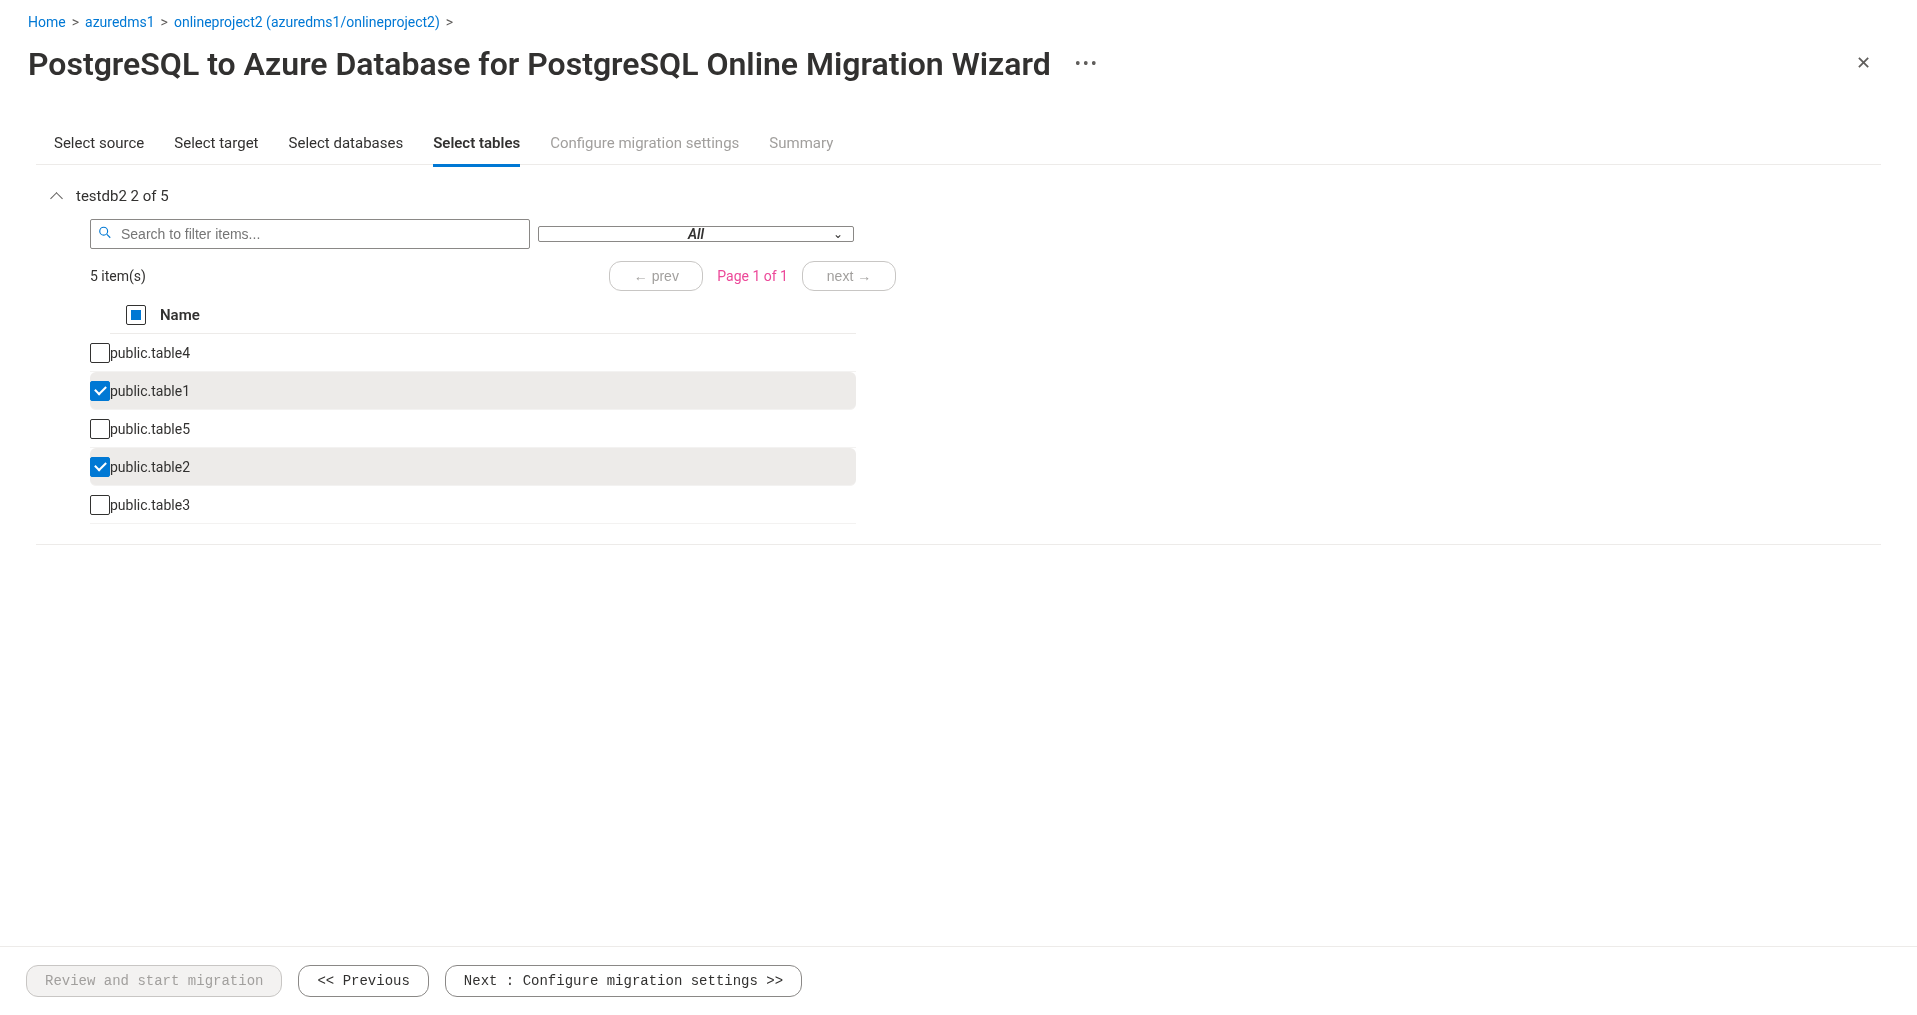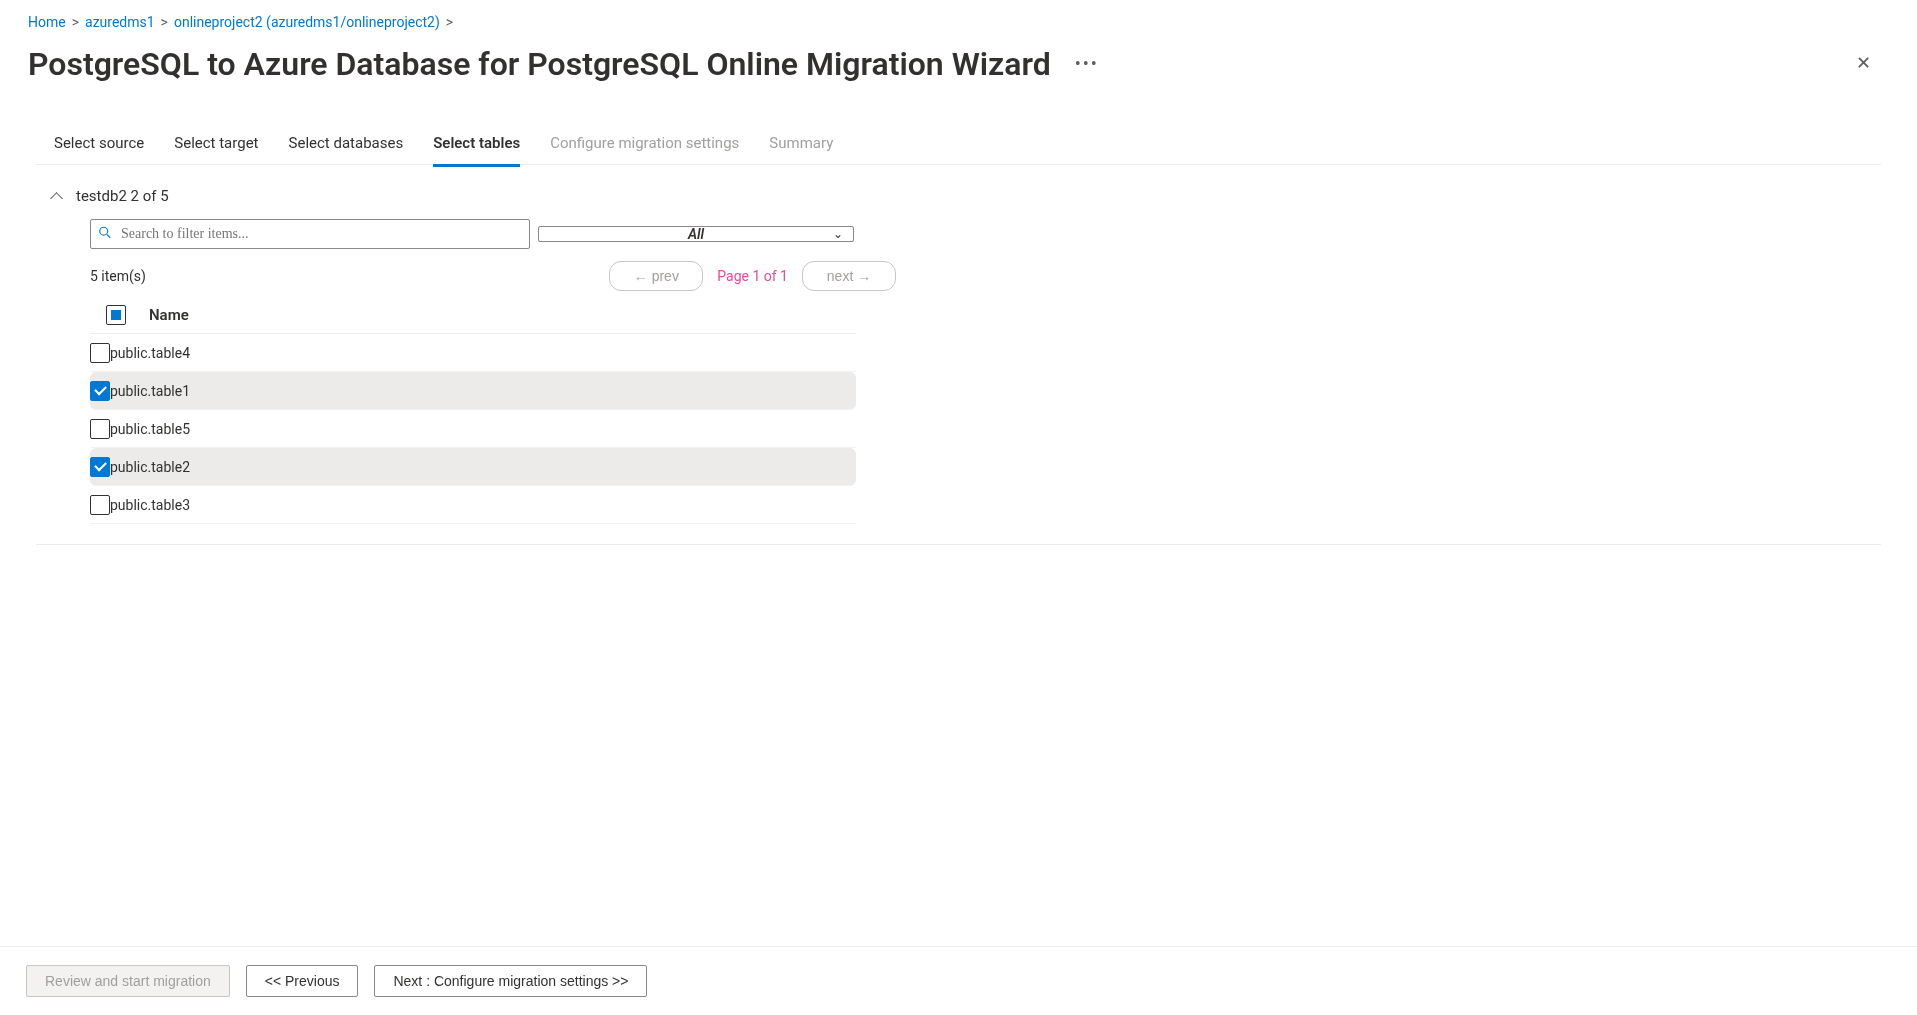--- a/index.html
+++ b/index.html
@@ -107,21 +107,20 @@
     width: 440px;
   }
   .search-input {
     width: 100%;
     height: 30px;
     border: 1px solid #8a8886;
     border-radius: 2px;
     padding: 0 8px 0 30px;
     font-size: 14px;
     outline: none;
-    font-family: Liberation Serif, serif;
   }
   .search-icon {
     position: absolute;
     left: 8px; top: 50%;
     transform: translateY(-50%);
     color: #0078d4;
     font-size: 13px;
     pointer-events: none;
   }
   .filter-select {
@@ -170,23 +169,24 @@
     cursor: default;
     display: flex;
     align-items: center;
     justify-content: center;
   }
   .page-info { font-size: 14px; color: #ec4899; }
   .table-wrap { padding: 0 0 20px 44px; width: 810px; }
   .th-row {
     display: flex;
     align-items: center;
-    gap: 23px;
+    gap: 14px;
     padding: 8px 16px;
     border-bottom: 1px solid #edebe9;
+    margin-left: 20px;
   }
   .th-row .colname { font-weight: 600; font-size: 15px; }
   .chk {
     width: 20px; height: 20px;
     border: 1px solid #323130;
     border-radius: 2px;
     background: #fff;
     display: inline-flex;
     align-items: center;
     justify-content: center;
@@ -224,27 +224,28 @@
     border-top: 1px solid #edebe9;
     padding: 18px 26px;
     display: flex;
     gap: 16px;
     background: #fff;
   }
   .btn {
     height: 32px;
     padding: 0 18px;
     border: 1px solid #8a8886;
-    border-radius: 2px;
+    border-radius: 12px;
     background: #fff;
     font-size: 14px;
     color: #323130;
     cursor: pointer;
     display: inline-flex;
     align-items: center;
+    font-family: Liberation Mono, monospace;
   }
   .btn.disabled {
     color: #a19f9d;
     cursor: default;
     background: #f3f2f1;
     border-color: #c8c6c4;
   }
 </style>
 </head>
 <body>

